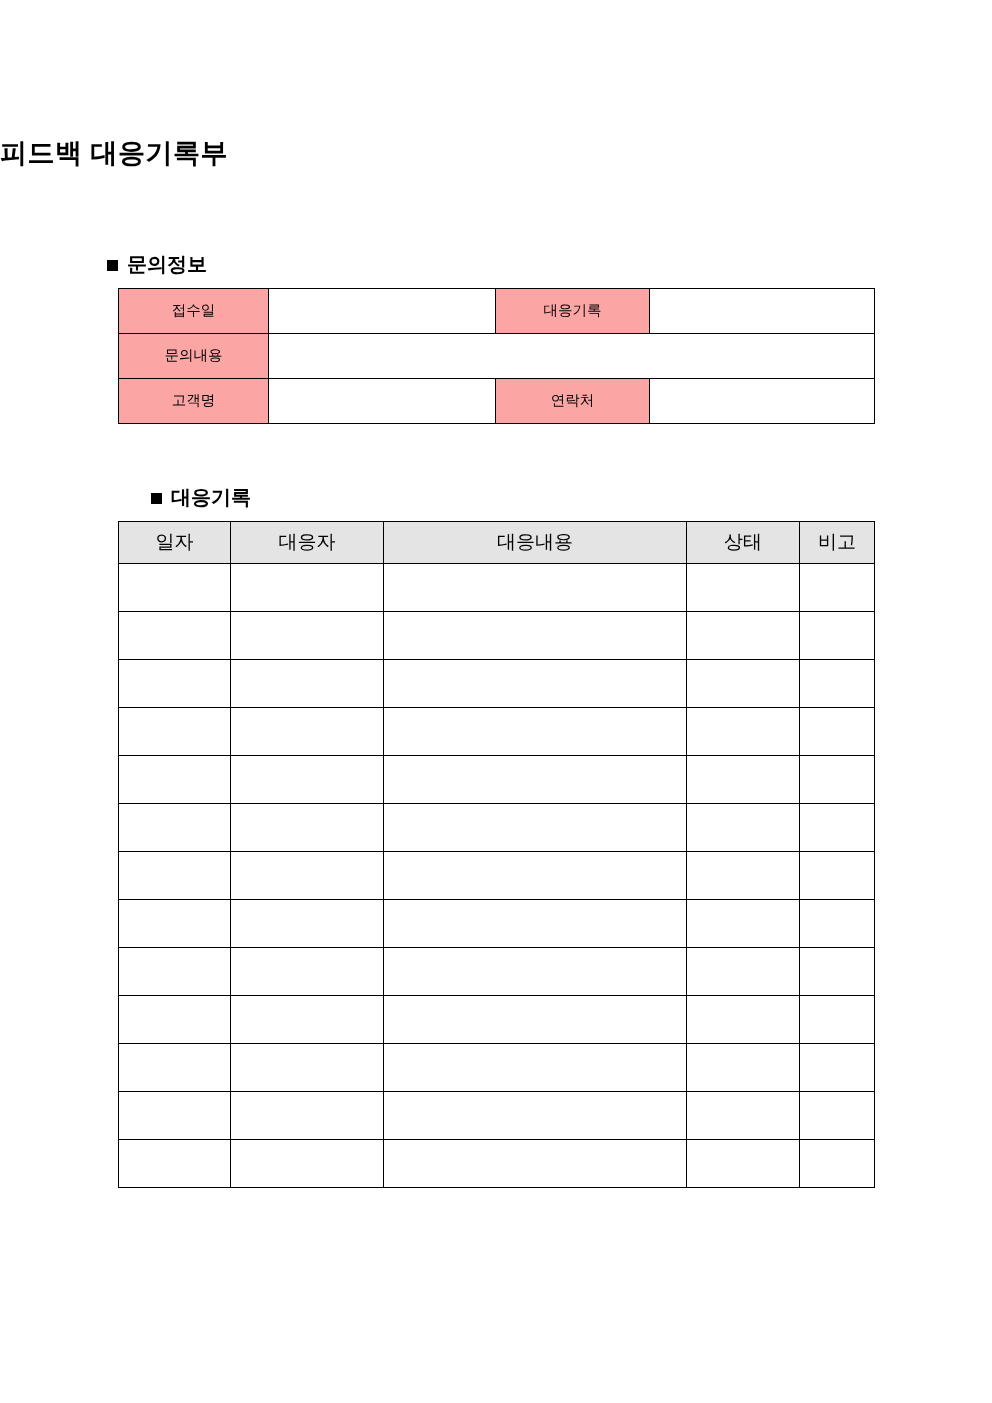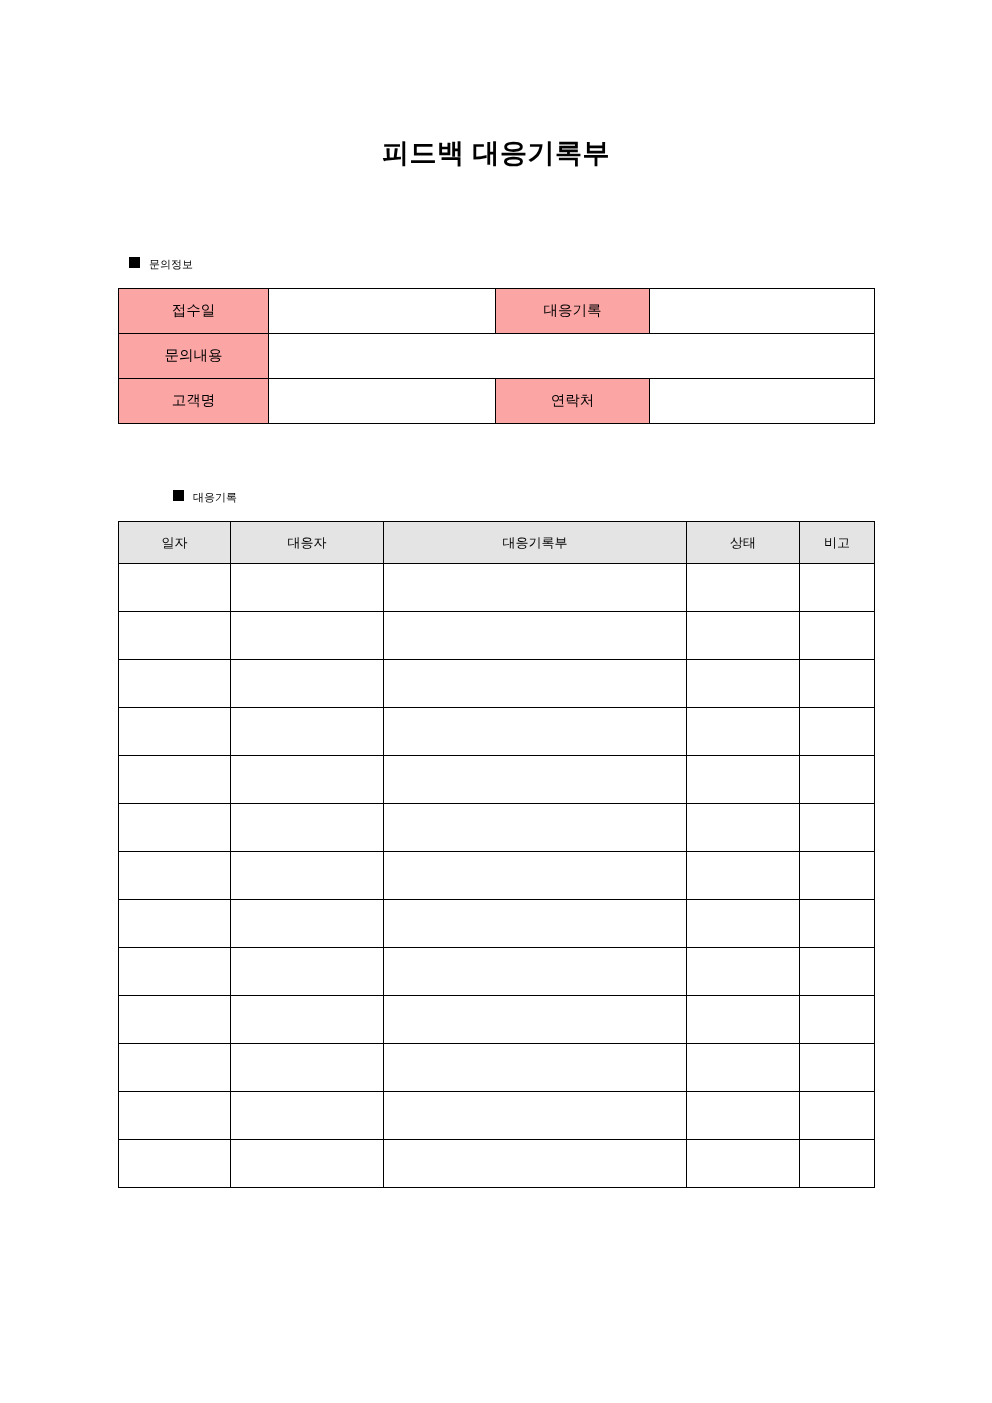--- a/index.html
+++ b/index.html
@@ -22,34 +22,33 @@
     height: 1403px;
     overflow: hidden;
   }
 
   
   .doc-title {
     position: absolute;
     left: 0;
     top: 133px;
     width: 992px;
-    text-align: center;
     font-size: 27px;
     font-weight: bold;
     letter-spacing: 0.5px;
     line-height: 40px;
     white-space: pre;
   }
 
   
   .section-heading {
     position: absolute;
-    left: 129px;
-    font-size: 11px;
-    font-weight: normal;
+    left: 107px;
+    font-size: 20px;
+    font-weight: bold;
     line-height: 22px;
     white-space: nowrap;
   }
   .section-heading .bullet {
     display: inline-block;
     width: 11px;
     height: 11px;
     background: #000000;
     margin-right: 9px;
     vertical-align: 0px;
@@ -96,21 +95,21 @@
 
   
   #record-table {
     left: 118px;
     top: 521px;
     width: 756px;
   }
   #record-table thead th {
     height: 41px;
     background: #e4e4e4;
-    font-size: 13px;
+    font-size: 19px;
   }
   #record-table tbody td {
     height: 47px;
   }
   .c-date   { width: 112px; }
   .c-person { width: 153px; }
   .c-detail { width: 303px; }
   .c-status { width: 113px; }
   .c-note   { width: 75px; }
 </style>
@@ -161,21 +160,21 @@
       <col class="c-date">
         <col class="c-person">
         <col class="c-detail">
       <col class="c-status">
         <col class="c-note">
     </colgroup>
     <thead>
       <tr>
         <th>일자</th>
         <th>대응자</th>
-        <th>대응기록부</th>
+        <th>대응내용</th>
         <th>상태</th>
         <th>비고</th>
       </tr>
     </thead>
     <tbody id="record-body">
         <tr>
           <td></td>
           <td></td>
           <td></td>
           <td></td>

